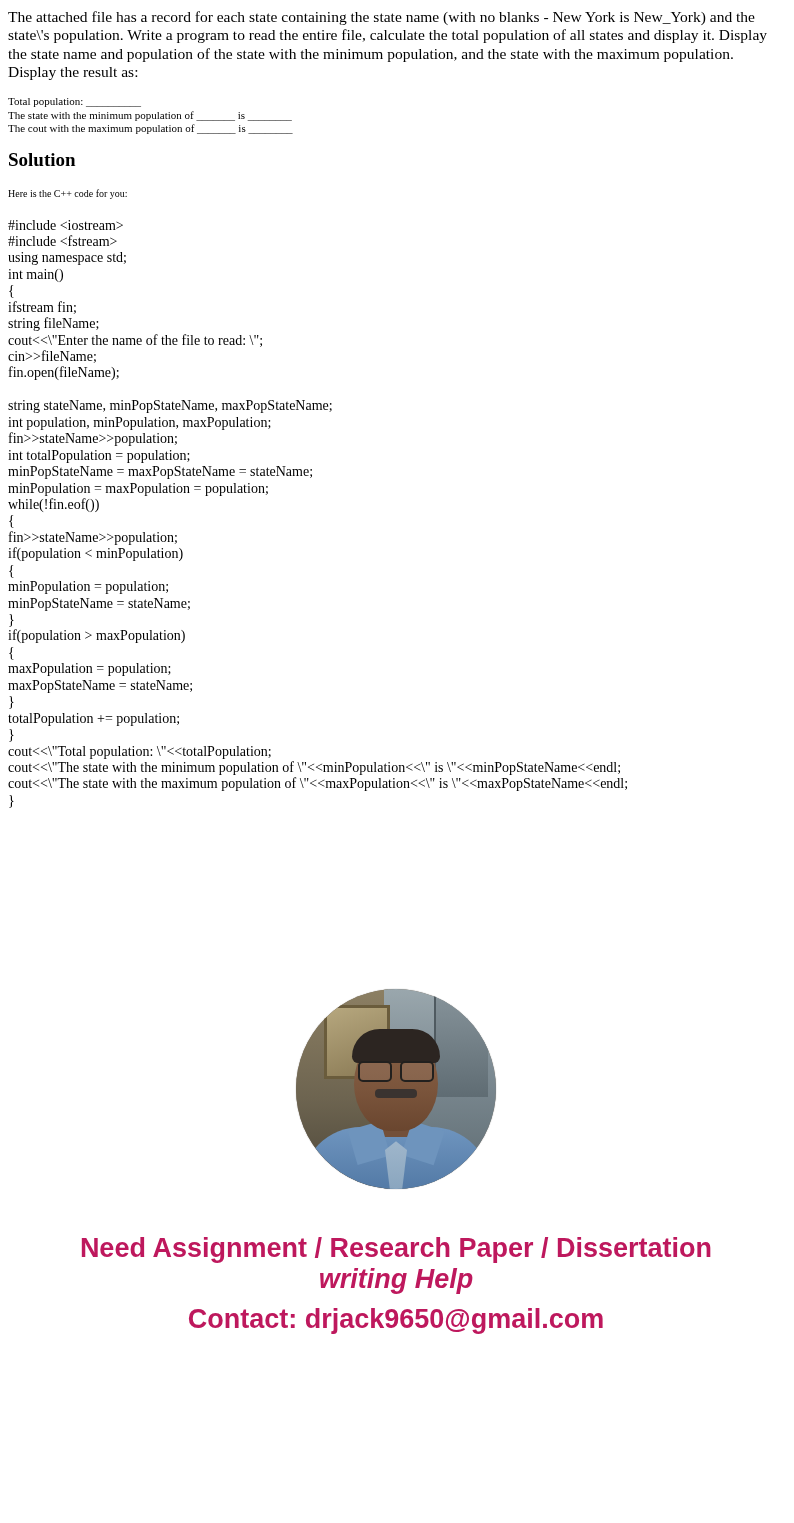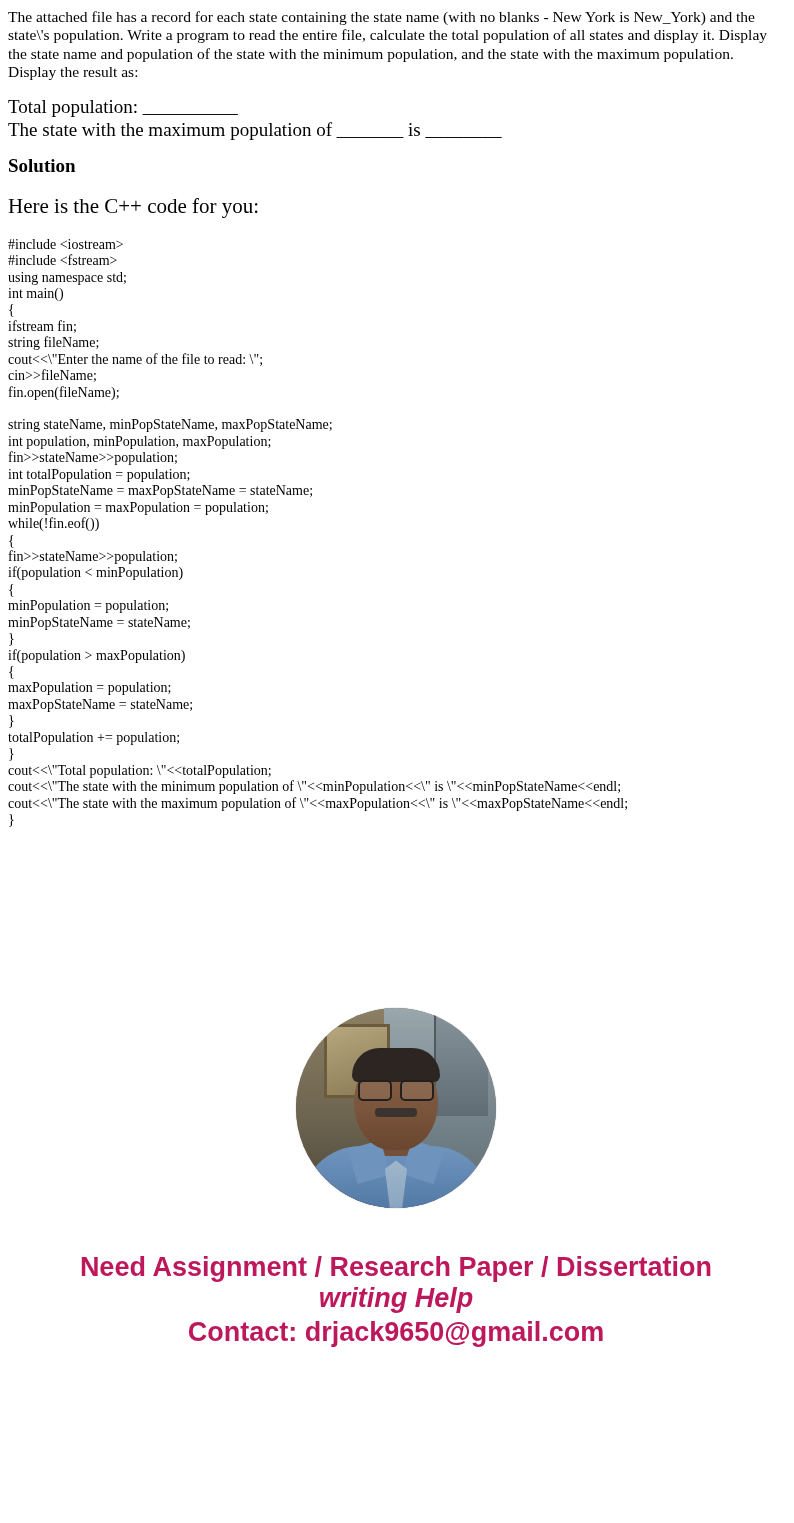--- a/index.html
+++ b/index.html
@@ -23,37 +23,37 @@
     padding: 8px 10px 0 8px;
   }
   .prompt {
     font-size: 15.5px;
     line-height: 1.18;
     margin: 0 0 14px 0;
     text-align: left;
   }
   .blank-lines {
     margin: 0 0 14px 0;
-    font-size: 19px;
+    font-size: 11px;
     line-height: 1.22;
   }
   .blank-lines div { white-space: pre-wrap; }
   .source-line {
     margin: 0 0 18px 0;
     font-size: 15.5px;
   }
   h2.solution {
     font-family: "Liberation Serif", serif;
     font-size: 19px;
     font-weight: bold;
     margin: 0 0 16px 0;
   }
   .intro {
     margin: 8px 0 18px 0;
-    font-size: 21px;
+    font-size: 10px;
   }
   .code {
     font-family: "Liberation Serif", serif;
     font-size: 14px;
     line-height: 1.175;
     white-space: pre-wrap;
     margin: 0;
   }
 
   .avatar-wrap {
@@ -145,32 +145,33 @@
     margin-top: 44px;
     text-align: center;
     font-family: "Liberation Sans", sans-serif;
     font-weight: bold;
     font-size: 27px;
     line-height: 1.13;
     color: #be185d;
     padding-bottom: 30px;
   }
   .footer .line2 { display: block; font-style: italic; }
-  .footer .contact { display: block; margin-top: 4px; }
+  .footer .contact { display: block; margin-top: 10px; }
 </style>
 </head>
 <body>
 
 <div class="page">
 
   <p class="prompt">The attached file has a record for each state containing the state name (with no blanks - New York is New_York) and the state\'s population. Write a program to read the entire file, calculate the total population of all states and display it. Display the state name and population of the state with the minimum population, and the state with the maximum population. Display the result as:</p>
 
   <div class="blank-lines">
     <div>Total population: __________</div>
-    <div>The state with the maximum population of _______ is ________</div>
+    <div>The state with the minimum population of _______ is ________</div>
+    <div>The cout with the maximum population of _______ is ________</div>
   </div>
 
 
   <h2 class="solution">Solution</h2>
 
   <p class="intro">Here is the C++ code for you:</p>
 
   <pre class="code">#include &lt;iostream&gt;
 #include &lt;fstream&gt;
 using namespace std;

